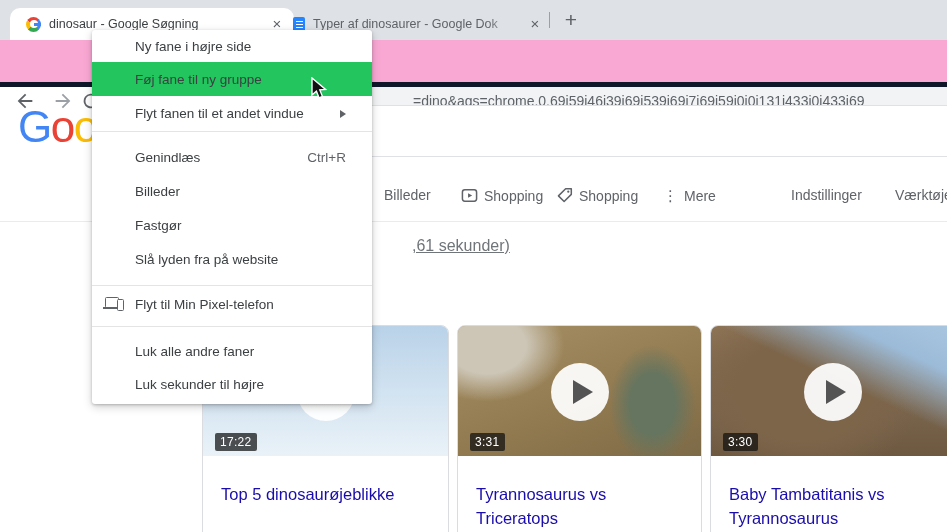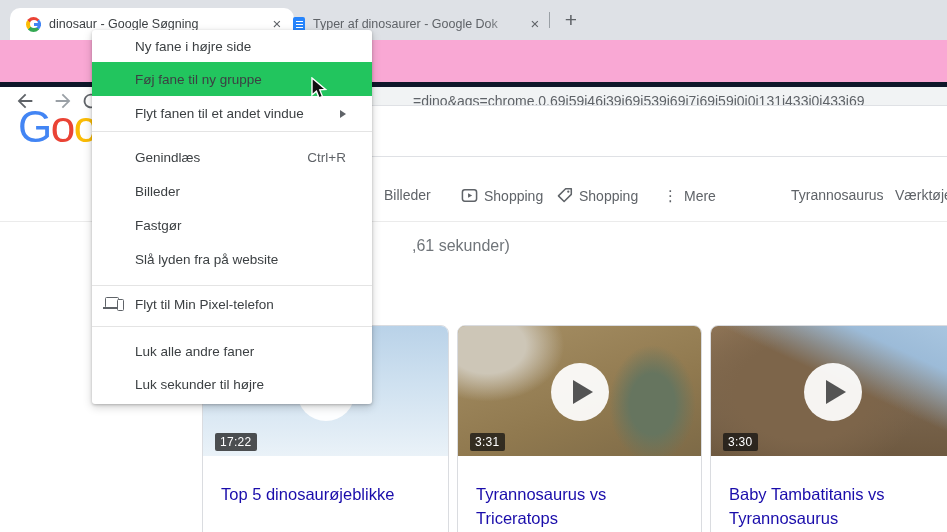--- a/index.html
+++ b/index.html
@@ -32,21 +32,21 @@
   
   .glogo{position:absolute;left:18px;top:102px;font-size:44px;letter-spacing:-1.5px;font-weight:500;}
   .glogo span{display:inline-block;}
   .l-b{color:#4285F4}.l-r{color:#EA4335}.l-y{color:#FBBC05}.l-g{color:#34A853}
   .searchbox{position:absolute;left:132px;top:105px;width:980px;height:50px;border:1px solid #dfe1e5;border-radius:26px;background:#fff;}
   .navrow{position:absolute;top:186px;left:0;width:947px;height:20px;font-size:14px;color:#5f6368;}
   .navitem{position:absolute;top:1px;white-space:nowrap;display:flex;align-items:center;gap:6px;}
   .navicon{display:inline-flex;}
   .moredots{font-size:15px;color:#5f6368;}
   .navdivider{position:absolute;left:0;top:221px;width:947px;height:1px;background:#ebebeb;}
-  .stats{position:absolute;left:412px;top:237px;font-size:16px;color:#70757a;white-space:nowrap;}
+  .stats{position:absolute;left:412px;top:237px;font-size:16px;color:#70757a;white-space:nowrap;text-decoration:underline;}
 
   
   .card{position:absolute;top:325px;height:230px;background:#fff;border:1px solid #dadce0;border-radius:8px;overflow:hidden;}
   .card1{left:202px;width:245px;}
   .card2{left:457px;width:243px;}
   .card3{left:710px;width:243px;}
   .thumb{position:relative;width:100%;height:130px;}
   .thumb1{background:radial-gradient(70px 55px at 42% 30%,#8a6b45 0 35%,rgba(138,107,69,0) 70%),
                     linear-gradient(180deg,#b9d2e8 0%,#cfe1f0 45%,#eaf2f8 100%);}
   .thumb2{background:radial-gradient(70px 95px at 80% 60%,#66755f 0 32%,rgba(102,117,95,0) 62%),
@@ -136,21 +136,21 @@
         <path d="M10.2 1.8 L16.2 1.8 L16.2 7.8 L8.6 15.4 L2.6 9.4 Z" fill="none" stroke="#5f6368" stroke-width="1.6" stroke-linejoin="round"></path>
         <circle cx="13" cy="5" r="1.2" fill="#5f6368"></circle>
       </svg>
       <span>Shopping</span>
     </span>
     <span class="navitem" style="left:663px">
       <span class="moredots">⋮</span>
       <span>Mere</span>
     </span>
     <span class="navitem" style="left:791px">
-      <span>Tyrannosaurus</span>
+      <span>Indstillinger</span>
     </span>
     <span class="navitem" style="left:895px">
       <span>Værktøjer</span>
     </span>
   </div>
   <div class="navdivider"></div>
 
   <div class="stats">,61 sekunder)</div>
 
   <div class="card card1">

